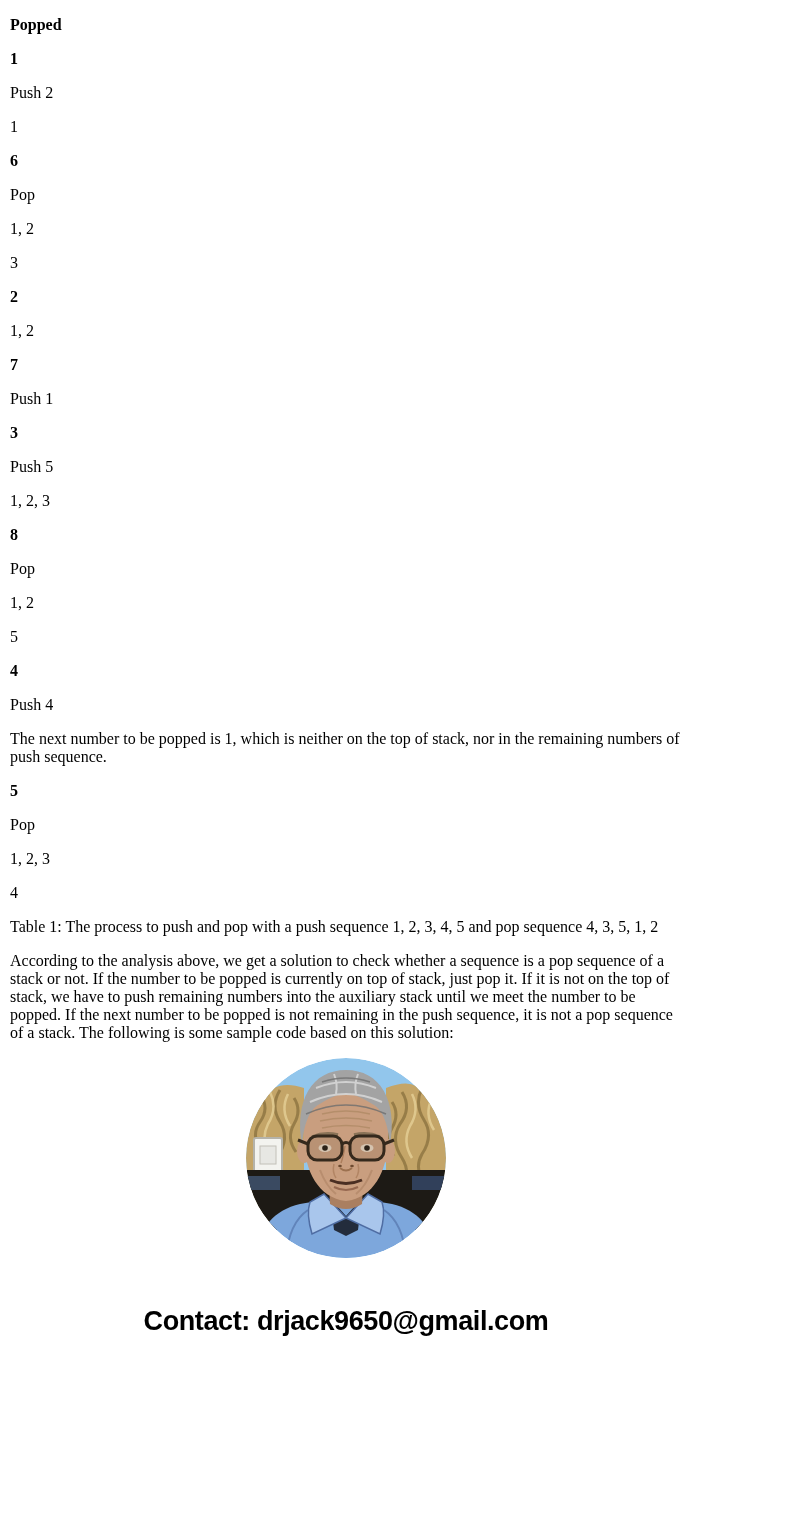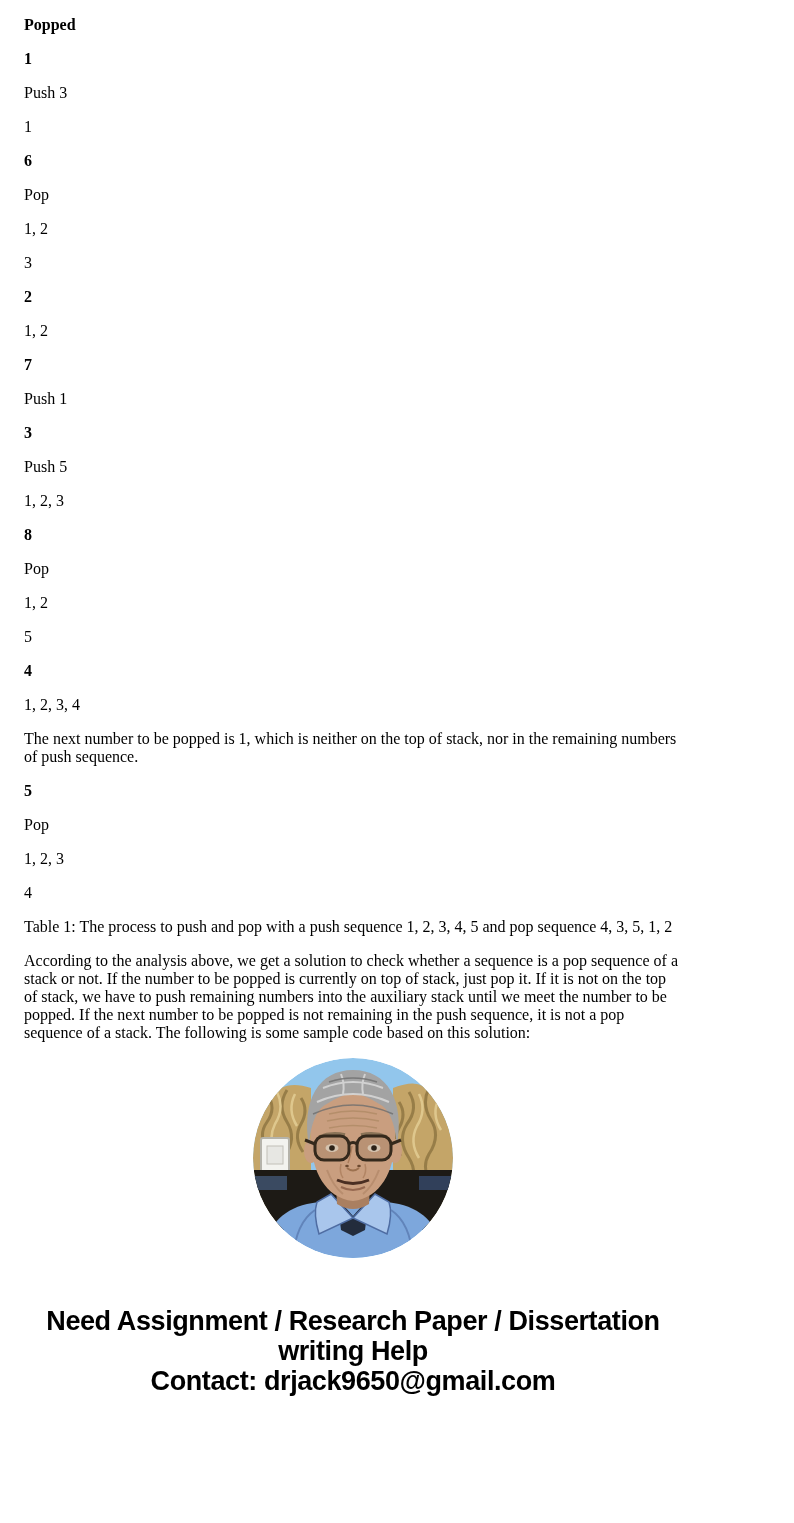--- a/index.html
+++ b/index.html
@@ -3,21 +3,21 @@
 <meta charset="utf-8">
 <style>
   html, body {
     margin: 0;
     padding: 0;
     background: #ffffff;
   }
   .page {
     width: 690px;
     box-sizing: border-box;
-    padding: 0 8px 28px 24px;
+    padding: 0 8px 28px 10px;
     font-family: "Liberation Serif", serif;
     font-size: 16px;
     color: #000000;
   }
   .page p {
     margin: 16px 0;
     line-height: 18px;
   }
   .page p.bold { font-weight: bold; }
   .photo-wrap {
@@ -46,39 +46,39 @@
   }
 </style>
 </head>
 <body>
 
 <div class="page">
 
   <div>
       <p class="bold">Popped</p>
       <p class="bold">1</p>
-      <p>Push 3</p>
+      <p>Push 2</p>
       <p>1</p>
       <p class="bold">6</p>
       <p>Pop</p>
       <p>1, 2</p>
       <p>3</p>
       <p class="bold">2</p>
       <p>1, 2</p>
       <p class="bold">7</p>
       <p>Push 1</p>
       <p class="bold">3</p>
       <p>Push 5</p>
       <p>1, 2, 3</p>
       <p class="bold">8</p>
       <p>Pop</p>
       <p>1, 2</p>
       <p>5</p>
       <p class="bold">4</p>
-      <p>1, 2, 3, 4</p>
+      <p>Push 4</p>
       <p>The next number to be popped is 1, which is neither on the top of stack, nor in the remaining numbers of push sequence.</p>
       <p class="bold">5</p>
       <p>Pop</p>
       <p>1, 2, 3</p>
       <p>4</p>
     </div>
 
   <p>Table 1: The process to push and pop with a push sequence 1, 2, 3, 4, 5 and pop sequence 4, 3, 5, 1, 2</p>
 
   <p>According to the analysis above, we get a solution to check whether a sequence is a pop sequence of a stack or not. If the number to be popped is currently on top of stack, just pop it. If it is not on the top of stack, we have to push remaining numbers into the auxiliary stack until we meet the number to be popped. If the next number to be popped is not remaining in the push sequence, it is not a pop sequence of a stack. The following is some sample code based on this solution:</p>
@@ -176,17 +176,16 @@
             <rect x="104" y="78" width="34" height="24" rx="9" fill="rgba(105,85,60,0.16)" stroke="#35291c" stroke-width="3"></rect>
             <path d="M96,86 q4,-3 8,0" stroke="#35291c" stroke-width="3" fill="none"></path>
             <path d="M62,86 L52,82 M138,86 L148,82" stroke="#35291c" stroke-width="3"></path>
           </g>
         </g>
       </svg>
     </span>
   </div>
 
   <div class="footer">
-    <div>Need Assignment / Research Paper / Dissertation writing Help</div>
     <div>Contact: drjack9650@gmail.com</div>
   </div>
 
 </div>
 
 </body></html>

